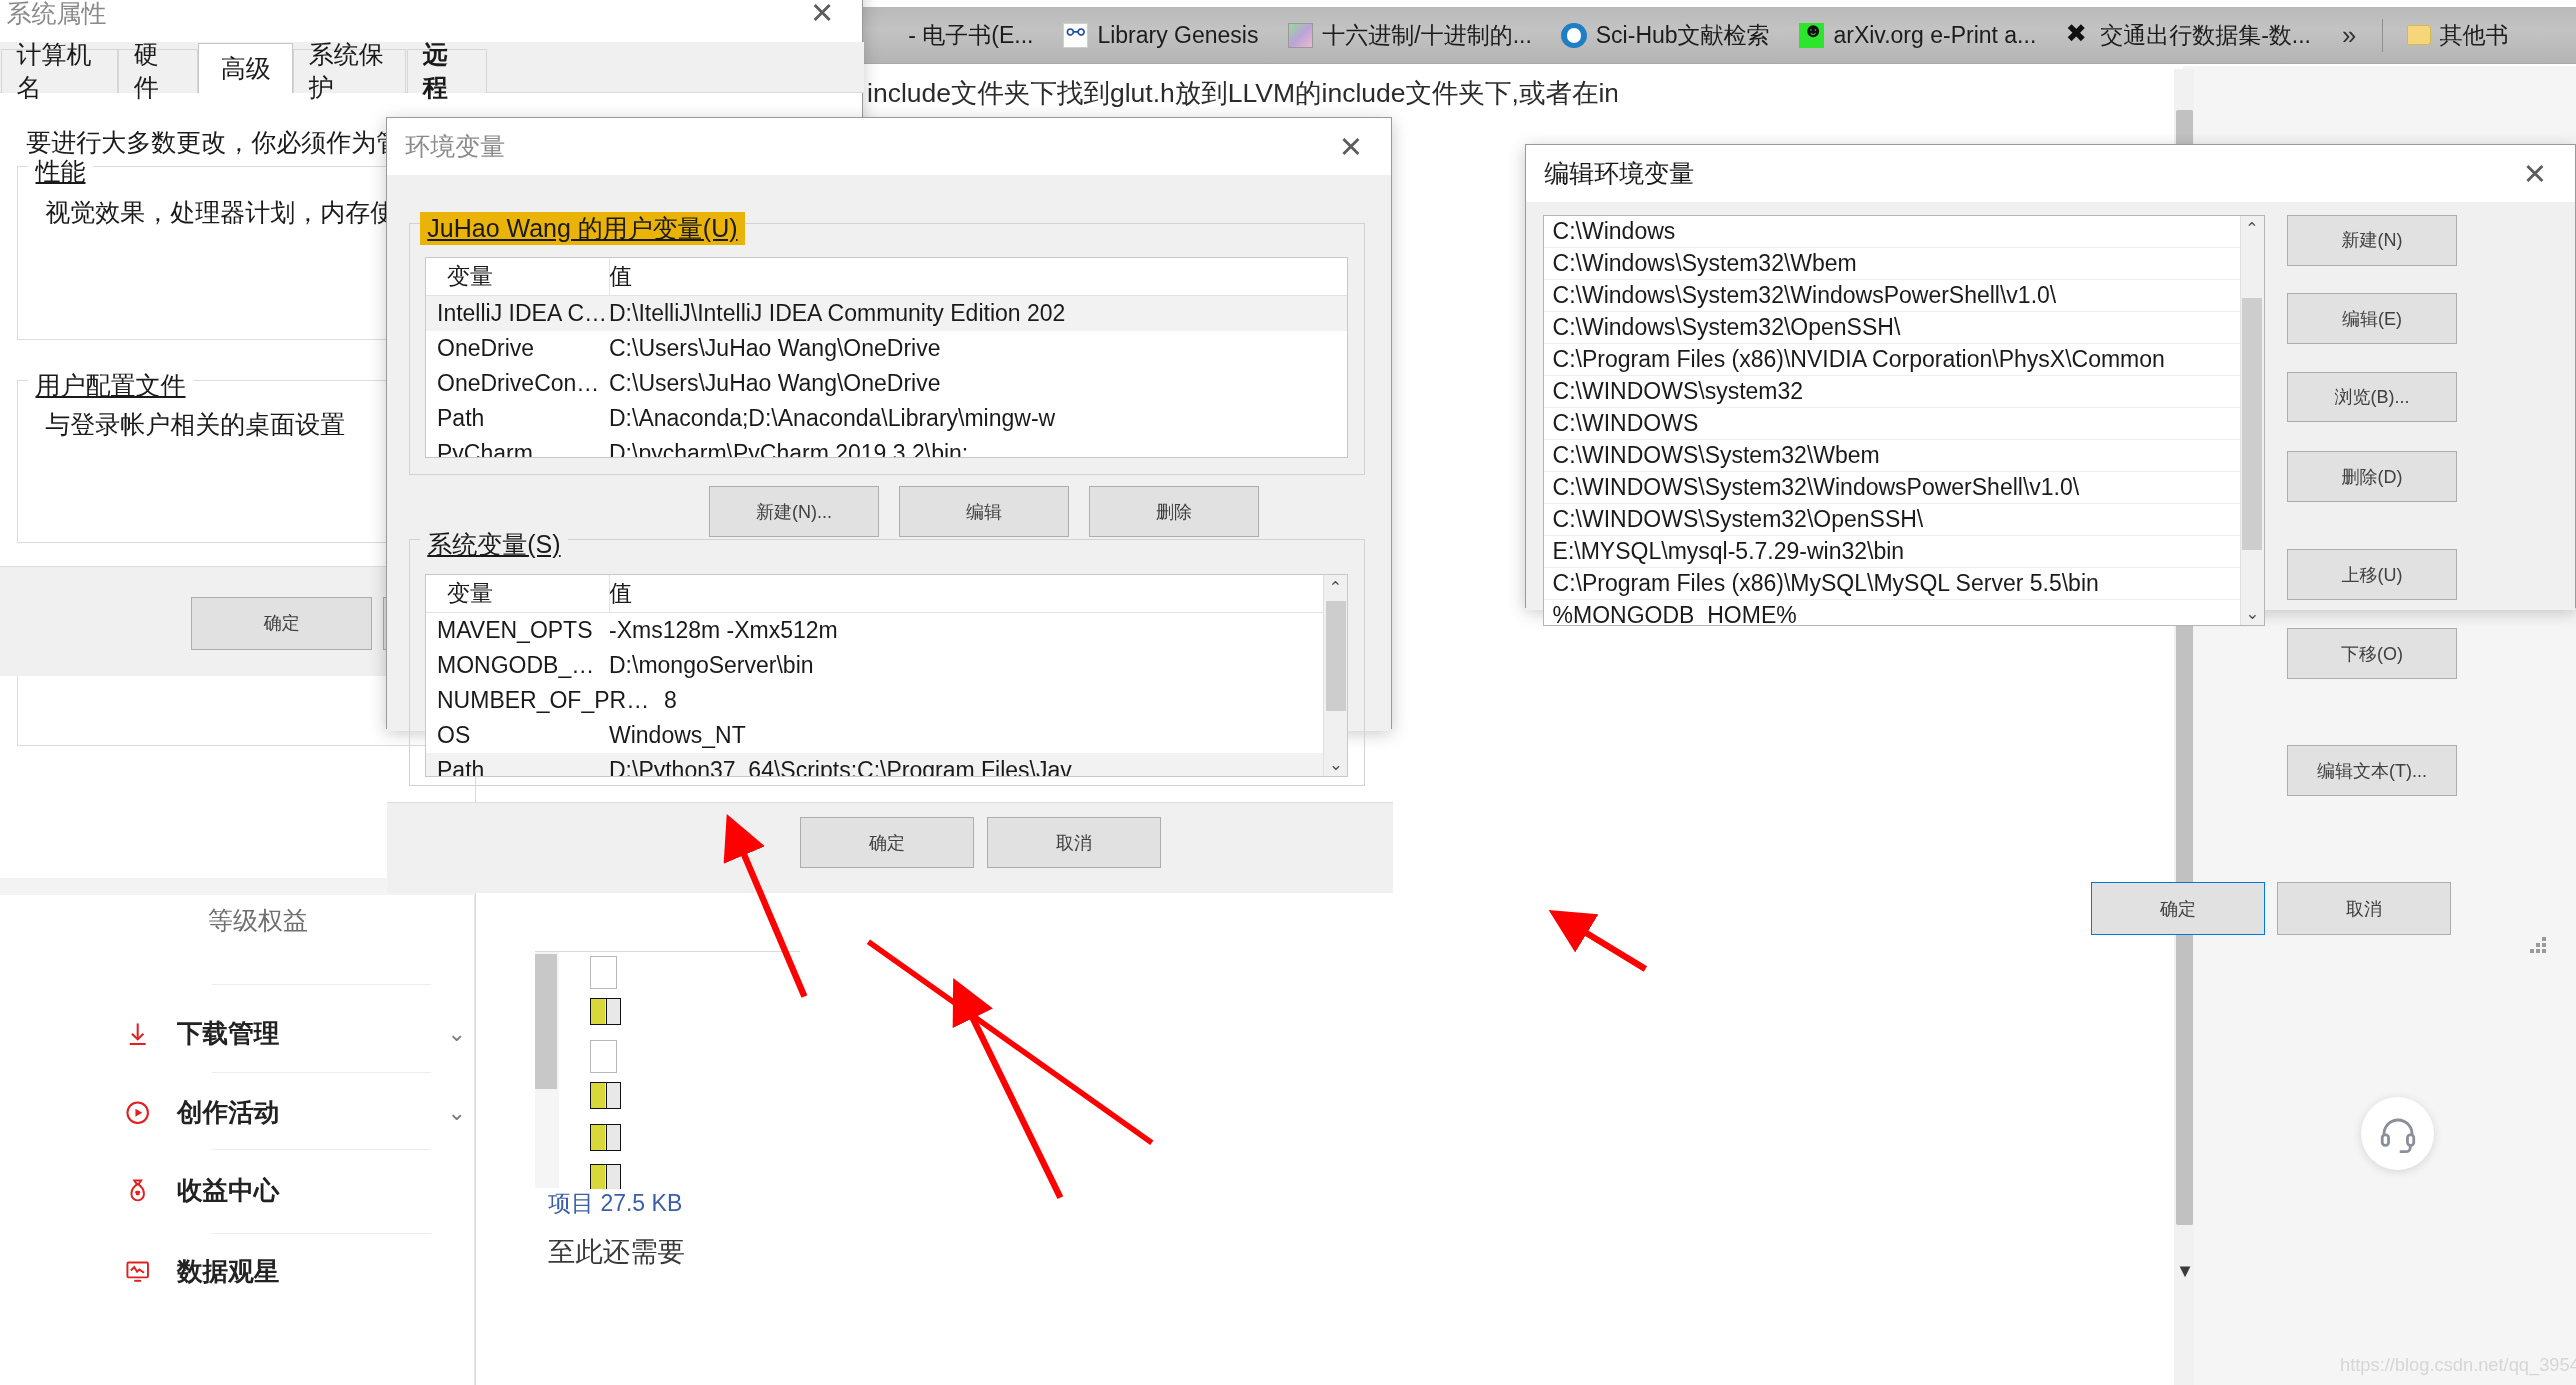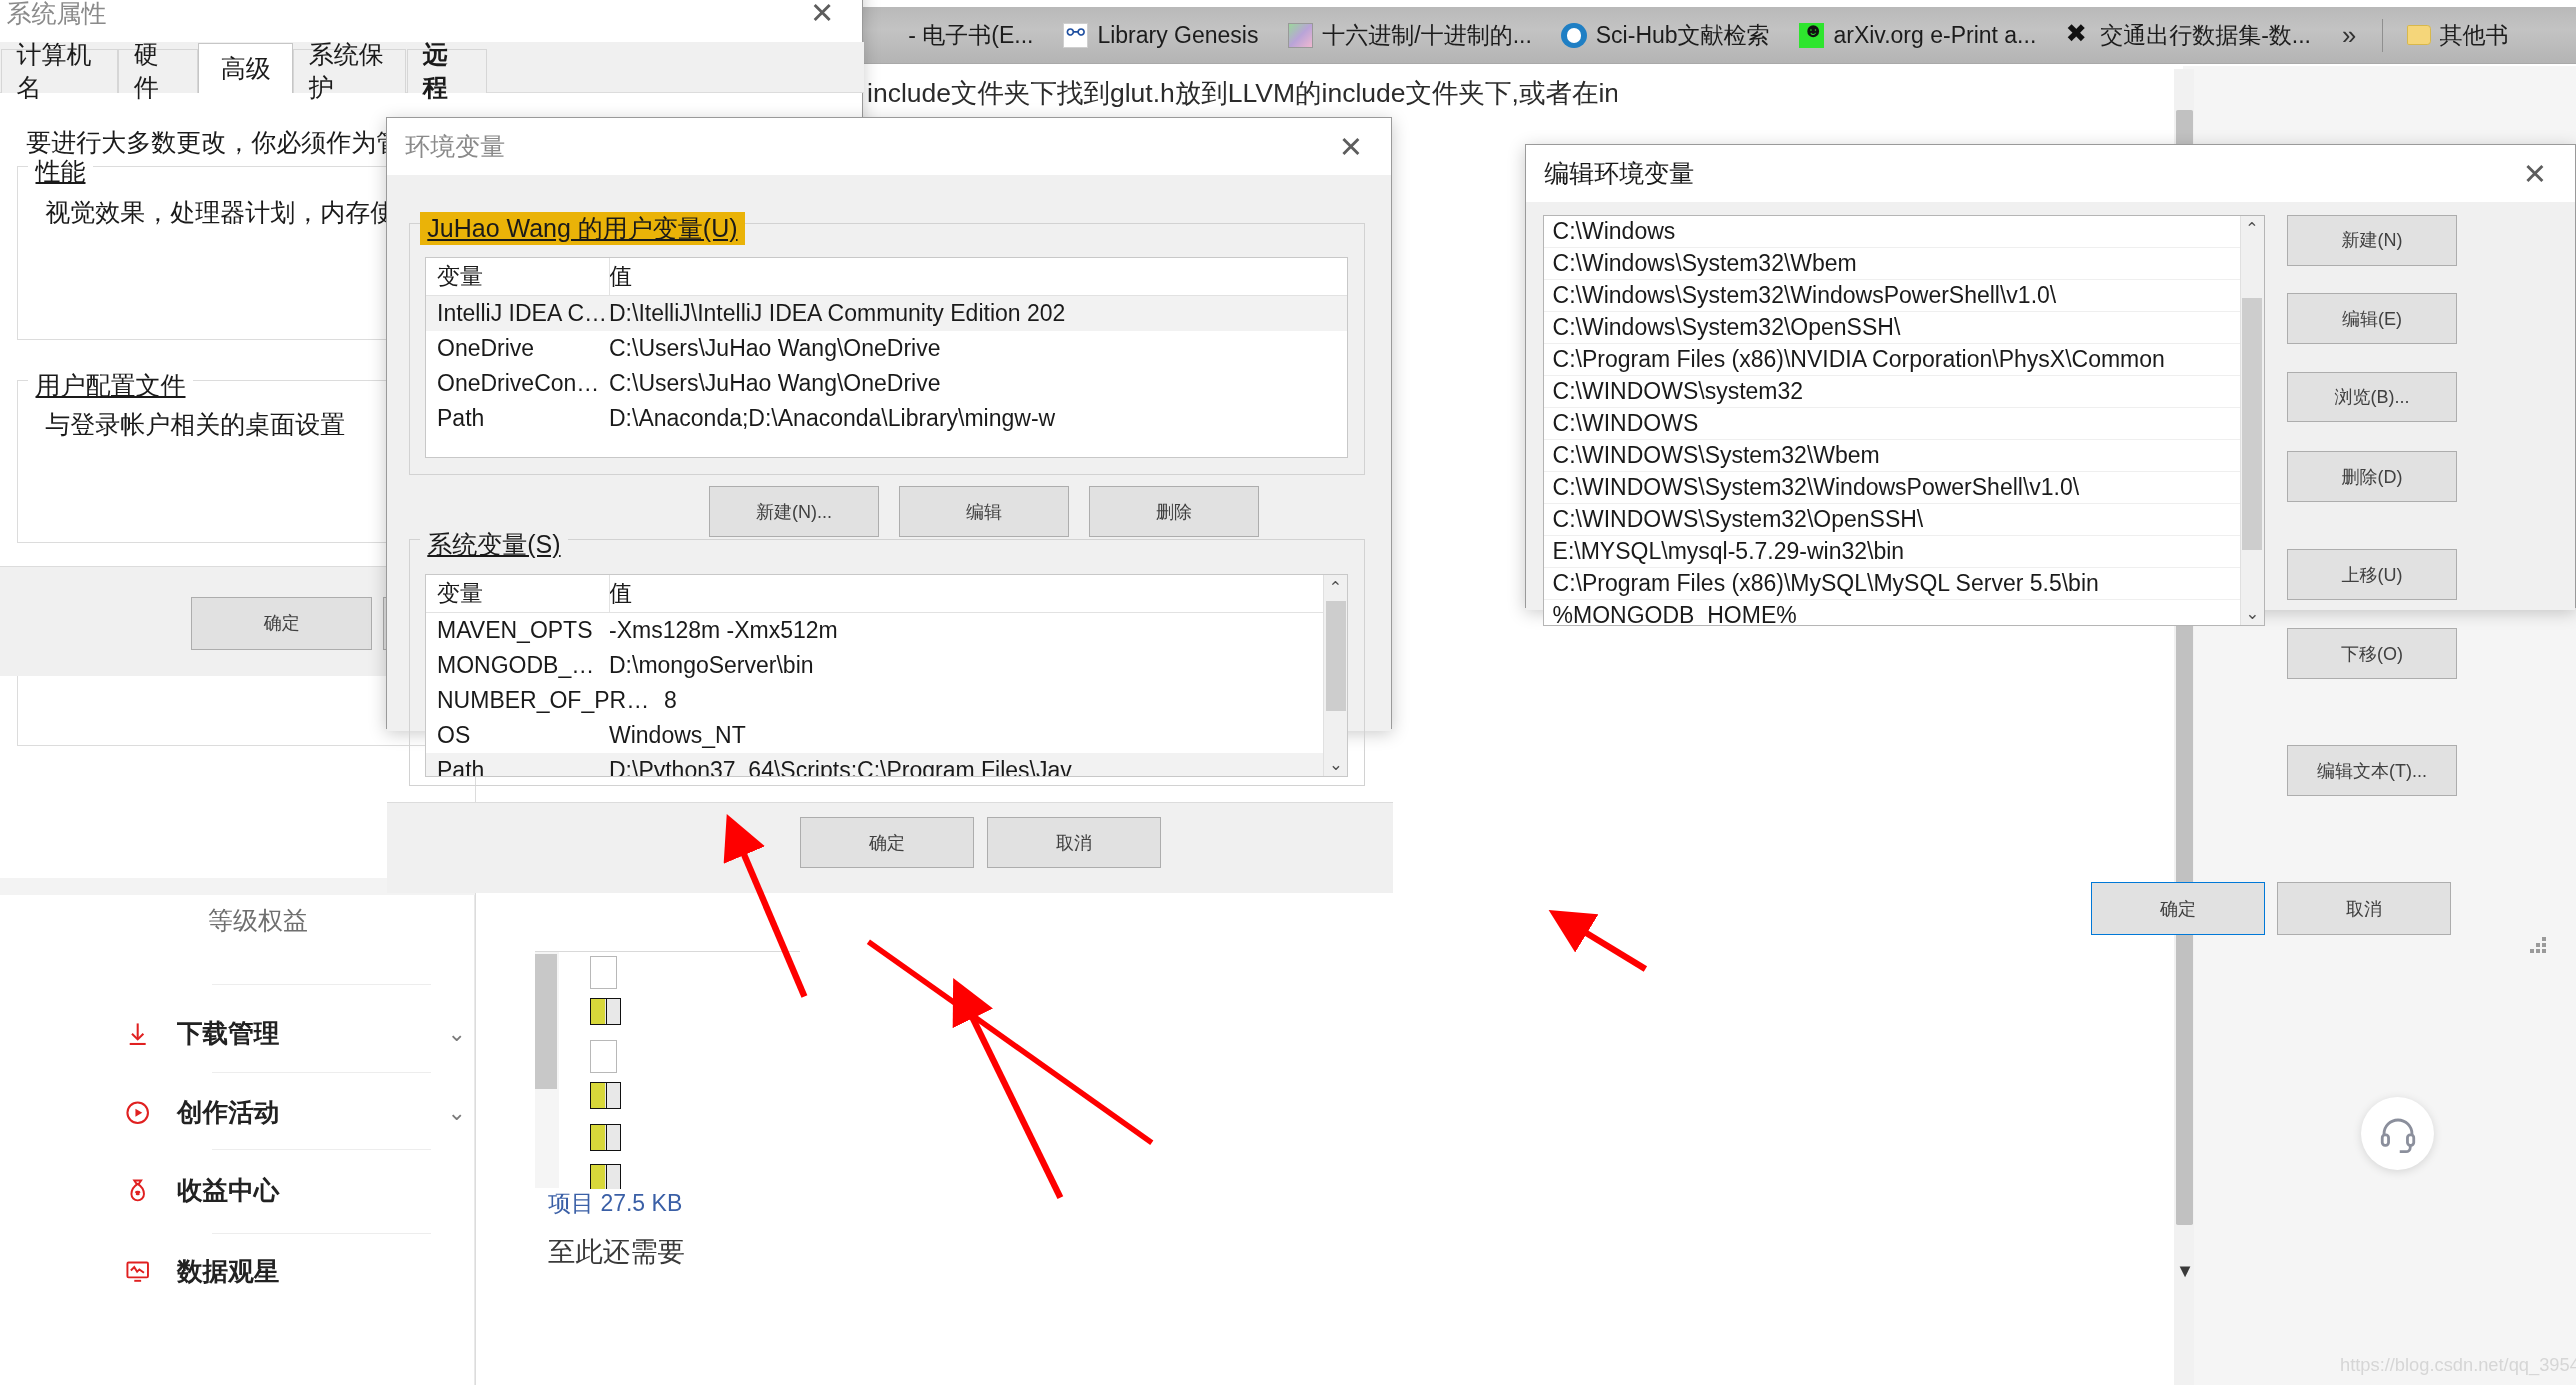--- a/index.html
+++ b/index.html
@@ -115,21 +115,21 @@
     font-size:25px; color:#1a1a1a; background:#f0f0f0; border:0.9px solid #d6d6d6; border-bottom:none; padding:0 14.6px;}
   .tab.sel { background:#ffffff; top:1.8px; height:50px; border-color:#c6c6c6; }
   .sp-note { position:absolute; left:38px; top:84px; font-size:25px; color:#1a1a1a; white-space:nowrap;}
   .sp-sub { position:absolute; font-size:25px; color:#1a1a1a; white-space:nowrap;}
 
   
   #envvar { left:386px; top:117px; width:1006px; height:612px; }
   #envvar .dlg-body { height:556px; background:#f0f0f0; }
   .tbl { position:absolute; background:#ffffff; border:0.9px solid #c8c8c8; overflow:hidden; }
   .tbl-head { display:flex; height:38px; align-items:center; font-size:23px; color:#1a1a1a; border-bottom:0.9px solid #e2e2e2;}
-  .tbl-head .c1 { width:183px; padding-left:11px; }
+  .tbl-head .c1 { width:183px; padding-left:21px; }
   .tbl-row { display:flex; height:35px; align-items:center; font-size:23px; color:#1a1a1a; white-space:nowrap; }
   .tbl-row.sel { background:#f2f2f2; }
   .tbl-row .c1 { width:183px; padding-left:11px; overflow:hidden; text-overflow:ellipsis; }
   .tbl-row .c2 { flex:1; overflow:hidden; }
   .tbl-head .c2 { flex:1; }
   .hdr-sep { position:absolute; top:0; width:0.9px; height:38px; background:#e2e2e2; }
 
   .vscroll { position:absolute; right:0; top:0; width:24px; bottom:0; background:#f0f0f0; border-left:0.9px solid #e0e0e0;}
   .vscroll .up, .vscroll .dn { height:24px; text-align:center; font-size:16.5px; color:#505050; line-height:24px;}
   .vscroll .th { position:absolute; left:1.8px; width:20px; background:#cdcdcd;}
@@ -351,20 +351,24 @@
             <div class="c2">C:\Users\JuHao Wang\OneDrive</div>
           </div>
         <div class="tbl-row">
             <div class="c1">OneDriveConsumer</div>
             <div class="c2">C:\Users\JuHao Wang\OneDrive</div>
           </div>
         <div class="tbl-row">
             <div class="c1">Path</div>
             <div class="c2">D:\Anaconda;D:\Anaconda\Library\mingw-w</div>
           </div>
+        <div class="tbl-row">
+            <div class="c1">PyCharm</div>
+            <div class="c2">D:\pycharm\PyCharm 2019.3.2\bin;</div>
+          </div>
 
       </div>
 
       <div class="btn" style="position:absolute; left:322px; top:311px; width:170px; height:51px;">新建(N)...</div>
       <div class="btn" style="position:absolute; left:512px; top:311px; width:170px; height:51px;">编辑</div>
       <div class="btn" style="position:absolute; left:702px; top:311px; width:170px; height:51px;">删除</div>
 
       <div class="grp" style="left:22px; top:364px; width:956px; height:247px; border-color:#d2d2d2;"></div>
       <div class="grp-cap" style="left:33px; top:353px; background:#f0f0f0;">系统变量(S)</div>
 

